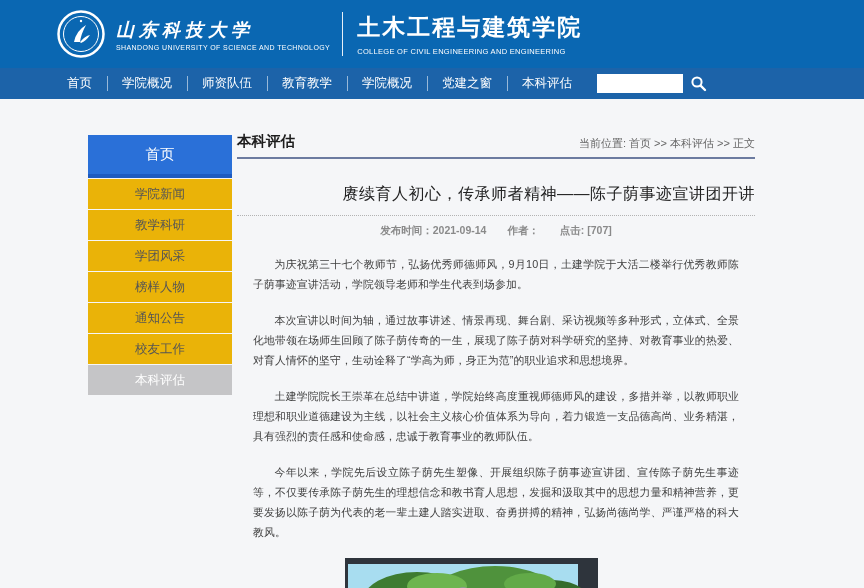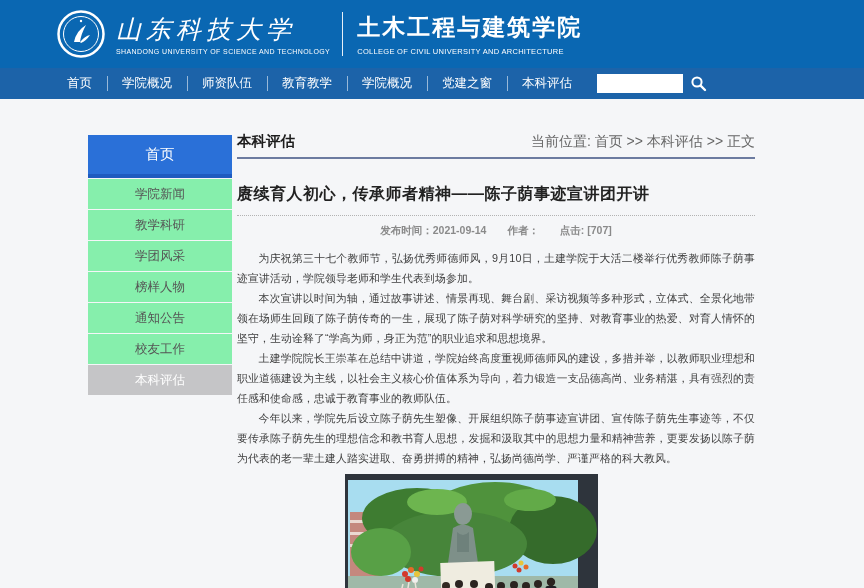--- a/index.html
+++ b/index.html
@@ -8,21 +8,21 @@
     background:#f5f6f8;
     font-family:"Liberation Sans","DejaVu Sans",sans-serif;
   }
   
   .site-header{
     height:68px;background:#0a67b2;color:#fff;
     display:flex;align-items:center;padding-left:56px;box-sizing:border-box;
   }
   .logo-badge{width:50px;height:50px;flex:0 0 auto;margin-right:10px;}
   .uni-block{display:flex;flex-direction:column;justify-content:center;}
-  .uni-cn{font-size:25px;font-weight:normal;font-style:italic;letter-spacing:5px;white-space:nowrap;}
+  .uni-cn{font-size:18px;font-weight:bold;font-style:italic;letter-spacing:5px;white-space:nowrap;}
   .uni-en{font-size:7px;letter-spacing:.4px;margin-top:2px;white-space:nowrap;}
   .header-divider{width:1px;height:44px;background:rgba(255,255,255,.9);margin:0 14px 0 12px;}
   .college-block{display:flex;flex-direction:column;justify-content:center;}
   .college-cn{font-size:23px;font-weight:bold;letter-spacing:2px;white-space:nowrap;}
   .college-en{font-size:7.5px;letter-spacing:.3px;margin-top:4px;white-space:nowrap;}
   
   .main-nav{
     height:31px;background:#1c63a9;display:flex;align-items:center;
     padding-left:52px;box-sizing:border-box;
   }
@@ -40,43 +40,43 @@
     font-size:11px;padding:0 4px;box-sizing:border-box;
   }
   .search-btn{margin-left:7px;display:inline-flex;cursor:pointer;}
   
   .sidebar{position:absolute;left:88px;top:135px;width:144px;}
   .side-home{
     height:39px;line-height:39px;text-align:center;background:#2a70d8;color:#fff;
     font-size:14.5px;border-bottom:4px solid #1e5bc0;cursor:pointer;
   }
   .side-item{
-    height:30px;line-height:30px;text-align:center;background:#86efac;
+    height:30px;line-height:30px;text-align:center;background:#eab308;
     color:#555;font-size:12.5px;margin-top:1px;cursor:pointer;
   }
   .side-item.selected{background:#c5c5c7;color:#fff;}
   
   .content{position:absolute;left:237px;top:132px;width:518px;}
   .content-head{
     display:flex;justify-content:space-between;align-items:flex-end;
     border-bottom:2px solid #6c7ba0;padding-bottom:6px;
   }
   .sec-title{font-size:14.5px;font-weight:bold;color:#1d1d1d;}
-  .breadcrumb{font-size:14px;color:#666;cursor:pointer;}
+  .breadcrumb{font-size:11px;color:#666;cursor:pointer;}
   .art-title{
-    margin:25px 0 0;text-align:left;font-size:16px;font-weight:bold;
+    margin:25px 0 0;text-align:right;font-size:16px;font-weight:normal;
     color:#222;letter-spacing:.5px;
   }
   .dotted{border-top:1px dotted #b3b3b3;margin-top:10px;}
   .meta{text-align:center;font-size:10.5px;color:#8a8a8a;margin-top:8px;}
   .meta span{margin:0 9px;font-weight:bold;}
   .art-body{margin-top:10px;}
   .art-body p{
     font-size:10.8px;color:#404040;line-height:20px;text-indent:2em;
-    text-align:justify;margin:0;letter-spacing:.2px;
+    text-align:justify;margin:16px;letter-spacing:.2px;
   }
   .photo{width:253px;margin:6px 0 0 108px;display:block;}
 </style>
 </head>
 <body>
 
 <header class="site-header">
   <svg class="logo-badge" viewBox="0 0 50 50">
     <circle cx="25" cy="25" r="22.5" fill="none" stroke="#ffffff" stroke-width="2.5"></circle>
     <circle cx="25" cy="25" r="17.5" fill="none" stroke="#ffffff" stroke-width="1"></circle>
@@ -84,21 +84,21 @@
     <path d="M24 33 Q29 27 34 26 Q30 32 25 34 Z" fill="#ffffff"></path>
     <circle cx="25" cy="12" r="1.2" fill="#ffffff"></circle>
   </svg>
   <div class="uni-block">
     <div class="uni-cn">山东科技大学</div>
     <div class="uni-en">SHANDONG UNIVERSITY OF SCIENCE AND TECHNOLOGY</div>
   </div>
   <div class="header-divider"></div>
   <div class="college-block">
     <div class="college-cn">土木工程与建筑学院</div>
-    <div class="college-en">COLLEGE OF CIVIL UNIVERSITY AND ARCHITECTURE</div>
+    <div class="college-en">COLLEGE OF CIVIL ENGINEERING AND ENGINEERING</div>
   </div>
 </header>
 
 <nav class="main-nav">
   <a>首页</a>
   <a>学院概况</a>
   <a>师资队伍</a>
   <a>教育教学</a>
   <a>学院概况</a>
   <a>党建之窗</a>

